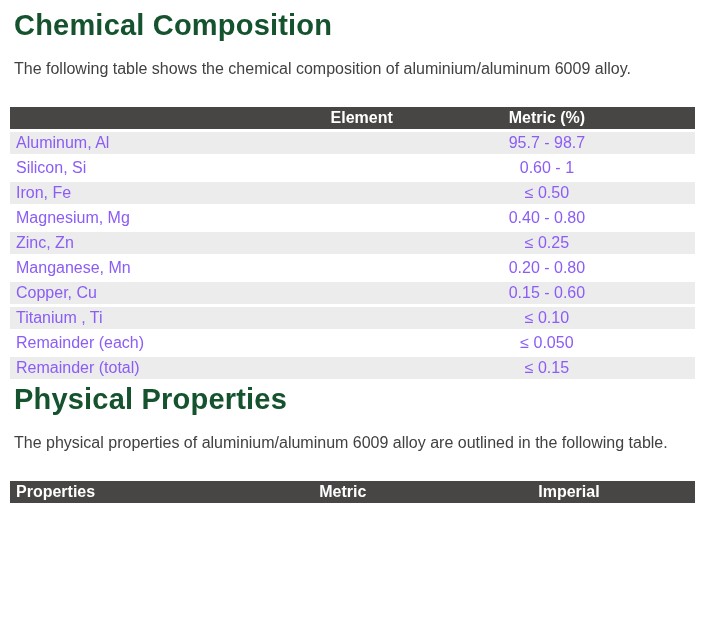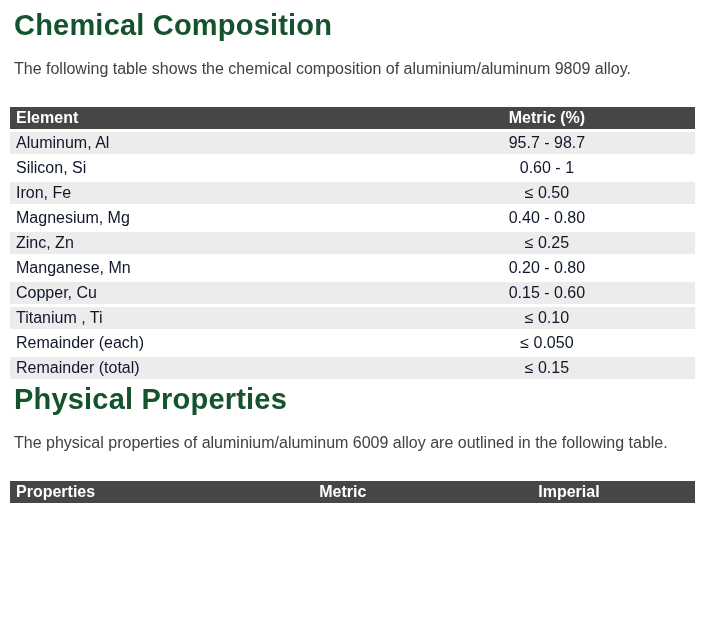--- a/index.html
+++ b/index.html
@@ -45,41 +45,41 @@
     text-align: center;
     border-bottom: 3px solid #ffffff;
   }
   .tbl th:first-child { text-align: left; }
   .tbl td {
     font-size: 16px;
     line-height: 22px;
     padding: 0 6px;
     text-align: center;
     border-bottom: 3px solid #ffffff;
-    color: #0f172a;
+    color: #8b5cf6;
     background: #ffffff;
   }
   .tbl td:first-child { text-align: left; }
   .tbl tr.shaded td { background: #ececec; }
 
   
-  .tbl-2col th:nth-child(1) { width: 57%; }
+  .tbl-2col th:nth-child(1) { width: 57%; text-align: right; }
   .tbl-2col th:nth-child(2) { width: 43%; }
   .tbl-3col th:nth-child(1) { width: 34%; }
   .tbl-3col th:nth-child(2) { width: 29%; }
   .tbl-3col th:nth-child(3) { width: 37%; }
 </style>
 </head>
 <body>
 
 <main>
 
   <section class="section">
     <h2 class="section-heading">Chemical Composition</h2>
-    <p class="intro">The following table shows the chemical composition of aluminium/aluminum 9809 alloy.</p>
+    <p class="intro">The following table shows the chemical composition of aluminium/aluminum 6009 alloy.</p>
     <table class="tbl tbl-2col">
         <thead>
           <tr>
             <th>Element</th>
             <th>Metric (%)</th>
           </tr>
         </thead>
         <tbody>
           <tr class="shaded">
             <td>Aluminum, Al</td>

